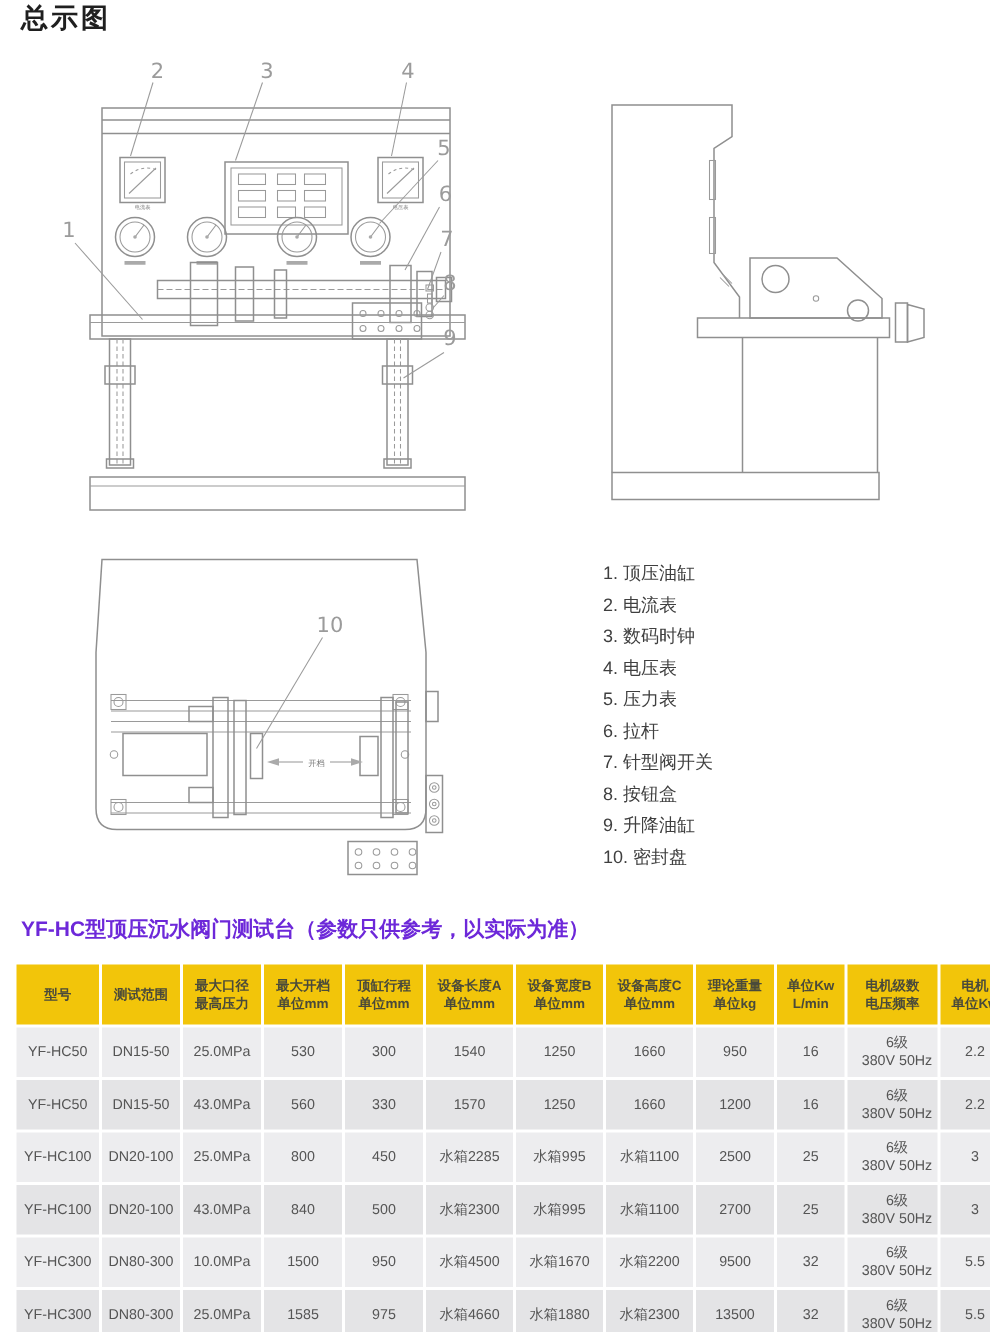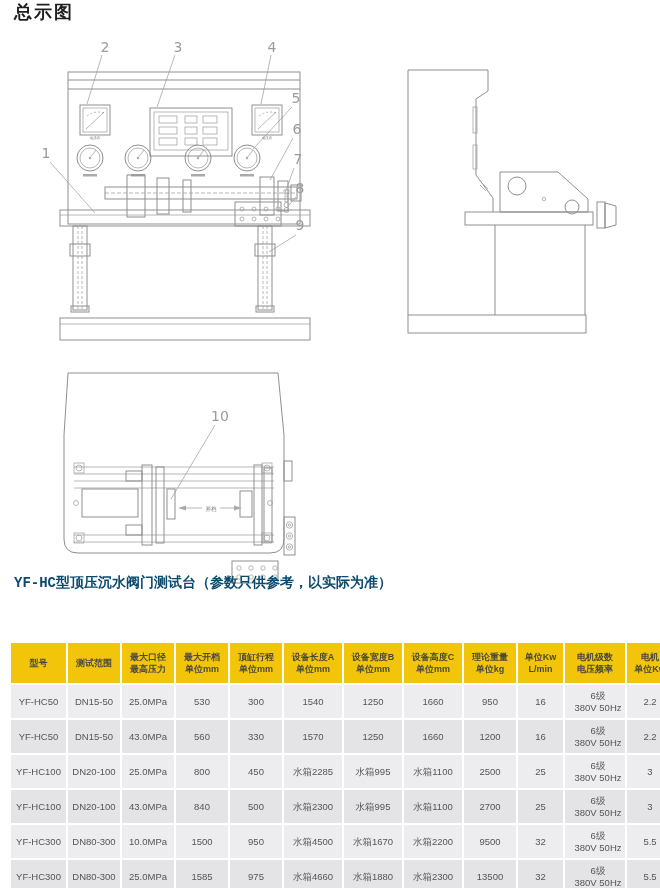--- a/index.html
+++ b/index.html
@@ -15,21 +15,21 @@
   .ln{stroke:#8f8f8f;stroke-width:1;fill:none;}
   .ln-thin{stroke:#9a9a9a;stroke-width:0.7;fill:none;}
   .callout{font:14px "DejaVu Sans",sans-serif;fill:#9b9b9b;text-anchor:middle;}
   .tinylabel{font:3.5px "DejaVu Sans",sans-serif;fill:#777;text-anchor:middle;}
   .dimlabel{font:5.5px "DejaVu Sans",sans-serif;fill:#777;text-anchor:middle;}
   .smudge{fill:#aaa;stroke:none;}
 
   .legend{position:absolute;left:402px;top:372px;}
   .legend-item{font-size:12px;color:#3f3f3f;line-height:21px;white-space:nowrap;}
 
-  .section-heading{position:absolute;left:14px;top:574px;width:640px;font-size:14px;font-weight:bold;color:#0c4a6e;font-family:Liberation Mono, monospace;}
+  .section-heading{position:absolute;left:14px;top:611px;width:640px;font-size:14px;font-weight:bold;color:#6d28d9;}
 
   .spec-table-wrap{position:absolute;left:9px;top:641px;width:644px;}
   table{border-collapse:separate;border-spacing:2px;background:#fff;table-layout:fixed;width:644px;}
   th{background:#F2C50A;color:#4a4a3a;font-weight:bold;font-size:9px;line-height:1.35;height:36px;padding:2px 0;text-align:center;vertical-align:middle;}
   td{background:#ededef;color:#555;font-size:9.5px;line-height:1.25;height:31px;padding:1px 0;text-align:center;vertical-align:middle;}
   tr.even td{background:#e4e4e6;}
   td.motor-cell{text-align:center;padding-left:6px;}
 </style>
 </head>
 <body>
@@ -270,20 +270,32 @@
         <circle class="ln-thin" cx="221" cy="212" r="2.2"></circle>
         <circle class="ln-thin" cx="233" cy="212" r="2.2"></circle>
         <circle class="ln-thin" cx="245" cy="212" r="2.2"></circle>
     </g>
     <g>
       <text class="callout" x="190" y="56">10</text>
       <line class="ln-thin" x1="185" y1="60" x2="141" y2="134"></line>
     </g>
   </svg>
 
+  <div class="legend">
+      <div class="legend-item">1. 顶压油缸</div>
+      <div class="legend-item">2. 电流表</div>
+      <div class="legend-item">3. 数码时钟</div>
+      <div class="legend-item">4. 电压表</div>
+      <div class="legend-item">5. 压力表</div>
+      <div class="legend-item">6. 拉杆</div>
+      <div class="legend-item">7. 针型阀开关</div>
+      <div class="legend-item">8. 按钮盒</div>
+      <div class="legend-item">9. 升降油缸</div>
+      <div class="legend-item">10. 密封盘</div>
+    </div>
 
   <div class="section-heading">YF-HC型顶压沉水阀门测试台（参数只供参考，以实际为准）</div>
 
   <div class="spec-table-wrap">
     <table>
       <colgroup>
           <col style="width: 55px;">
           <col style="width: 52px;">
           <col style="width: 52px;">
           <col style="width: 52px;">

